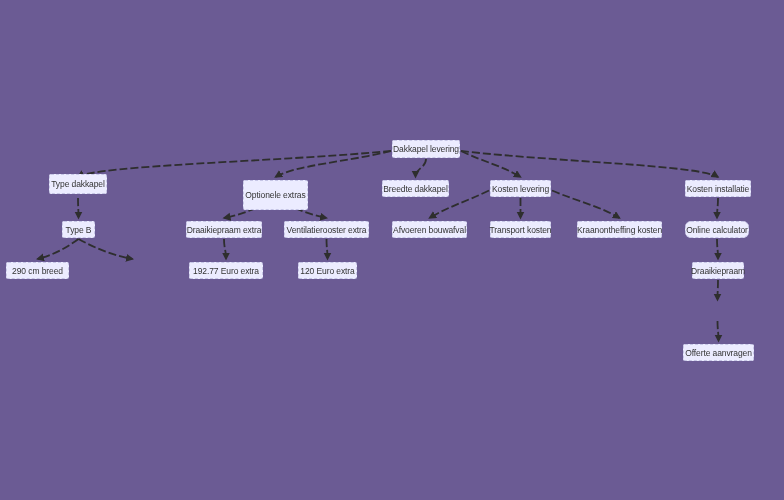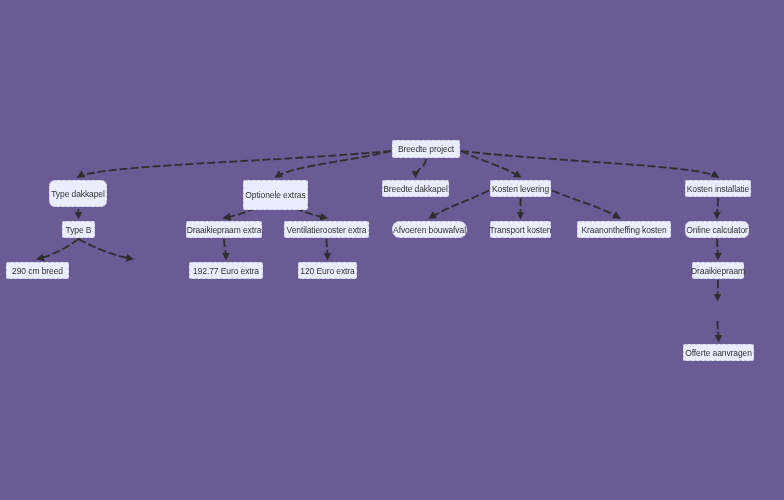--- a/index.html
+++ b/index.html
@@ -70,31 +70,31 @@
       <path class="edge" d="M 326.5 239 C 326.5 249, 327.5 249, 327.5 259" marker-end="url(#arrow)"></path>
       <path class="edge" d="M 489 190.5 C 466.39 201.5, 449.5 206, 429.5 218" marker-end="url(#arrow)"></path>
       <path class="edge" d="M 520.5 198 C 520.5 208, 520.5 208, 520.5 218" marker-end="url(#arrow)"></path>
       <path class="edge" d="M 552 190.5 C 577.65 201.5, 599.5 206, 619.5 218" marker-end="url(#arrow)"></path>
       <path class="edge" d="M 718 198 C 718 208, 717 208, 717 218" marker-end="url(#arrow)"></path>
       <path class="edge" d="M 717 239 C 717 249, 718 249, 718 259" marker-end="url(#arrow)"></path>
       <path class="edge" d="M 718 280 C 718 290, 717.5 290, 717.5 300" marker-end="url(#arrow)"></path>
       <path class="edge" d="M 717.5 321 C 717.5 331, 718.5 331, 718.5 341" marker-end="url(#arrow)"></path>
     </svg>
 
-<div class="node" style="left: 392px; top: 140px; width: 68px; height: 18px;">Breedte project</div>
-    <div class="node" style="left: 49px; top: 180px; width: 58px; height: 27px; border-radius: 6px;">Type dakkapel</div>
+<div class="node" style="left: 392px; top: 140px; width: 68px; height: 18px;">Dakkapel levering</div>
+    <div class="node" style="left: 49px; top: 174px; width: 58px; height: 20px;">Type dakkapel</div>
     <div class="node" style="left: 243px; top: 180px; width: 65px; height: 30px;">Optionele extras</div>
     <div class="node" style="left: 382px; top: 180px; width: 67px; height: 17px;">Breedte dakkapel</div>
     <div class="node" style="left: 490px; top: 180px; width: 61px; height: 17px;">Kosten levering</div>
     <div class="node" style="left: 685px; top: 180px; width: 66px; height: 17px;">Kosten installatie</div>
     <div class="node" style="left: 62px; top: 221px; width: 33px; height: 17px;">Type B</div>
     <div class="node" style="left: 186px; top: 221px; width: 76px; height: 17px;">Draaikiepraam extra</div>
     <div class="node" style="left: 284px; top: 221px; width: 85px; height: 17px; text-align: center;">Ventilatierooster extra</div>
-    <div class="node" style="left: 392px; top: 221px; width: 75px; height: 17px; border-radius: 8px;">Afvoeren bouwafval</div>
+    <div class="node" style="left: 392px; top: 221px; width: 75px; height: 17px;">Afvoeren bouwafval</div>
     <div class="node" style="left: 490px; top: 221px; width: 61px; height: 17px;">Transport kosten</div>
-    <div class="node" style="left: 577px; top: 221px; width: 94px; height: 17px;">Kraanontheffing kosten</div>
+    <div class="node" style="left: 577px; top: 221px; width: 85px; height: 17px;">Kraanontheffing kosten</div>
     <div class="node" style="left: 685px; top: 221px; width: 64px; height: 17px; border-radius: 6px;">Online calculator</div>
     <div class="node" style="left: 6px; top: 262px; width: 63px; height: 17px;">290 cm breed</div>
     <div class="node" style="left: 189px; top: 262px; width: 74px; height: 17px;">192.77 Euro extra</div>
     <div class="node" style="left: 298px; top: 262px; width: 59px; height: 17px;">120 Euro extra</div>
     <div class="node" style="left: 692px; top: 262px; width: 52px; height: 17px;">Draaikiepraam</div>
     <div class="node" style="left: 683px; top: 344px; width: 71px; height: 17px;">Offerte aanvragen</div>
   </div>
 
 </body></html>

